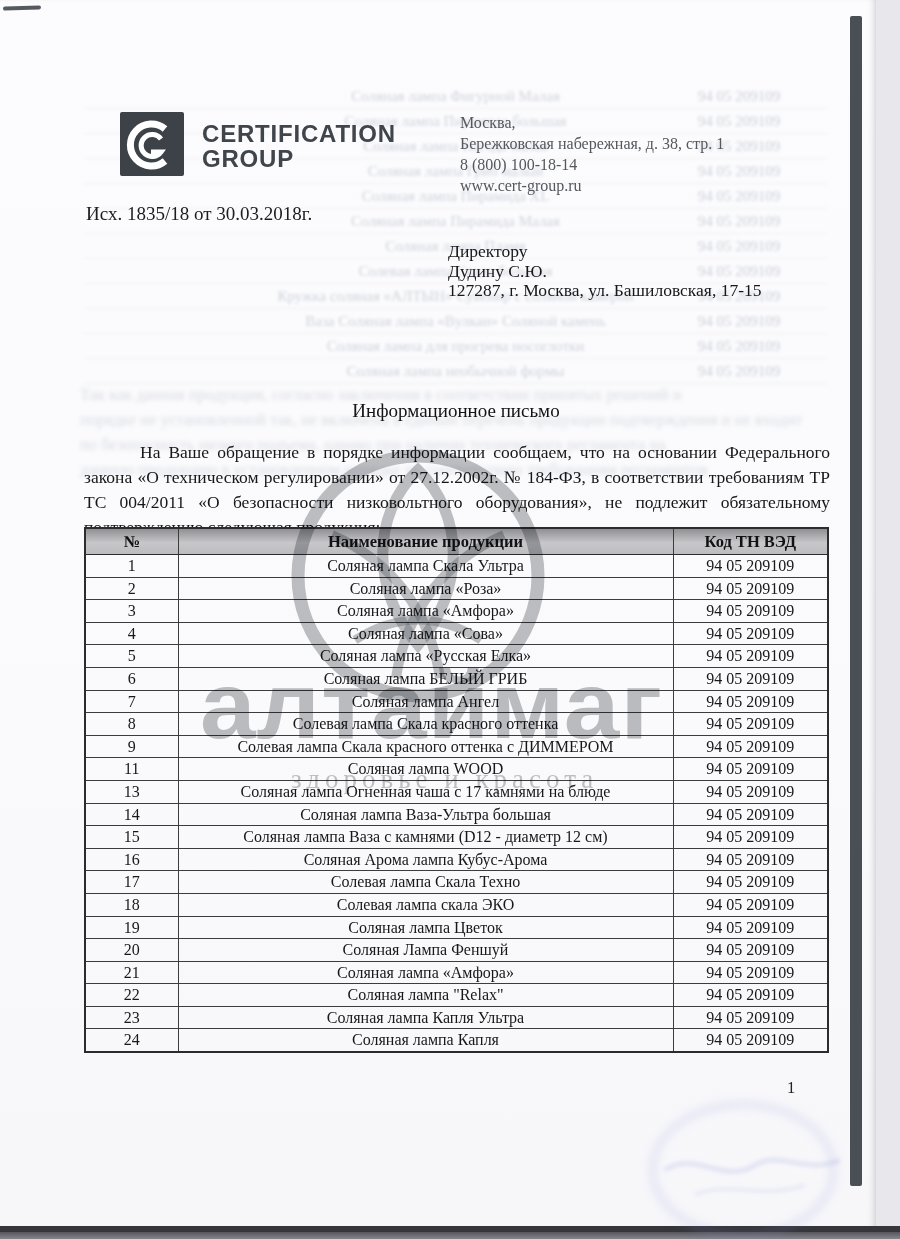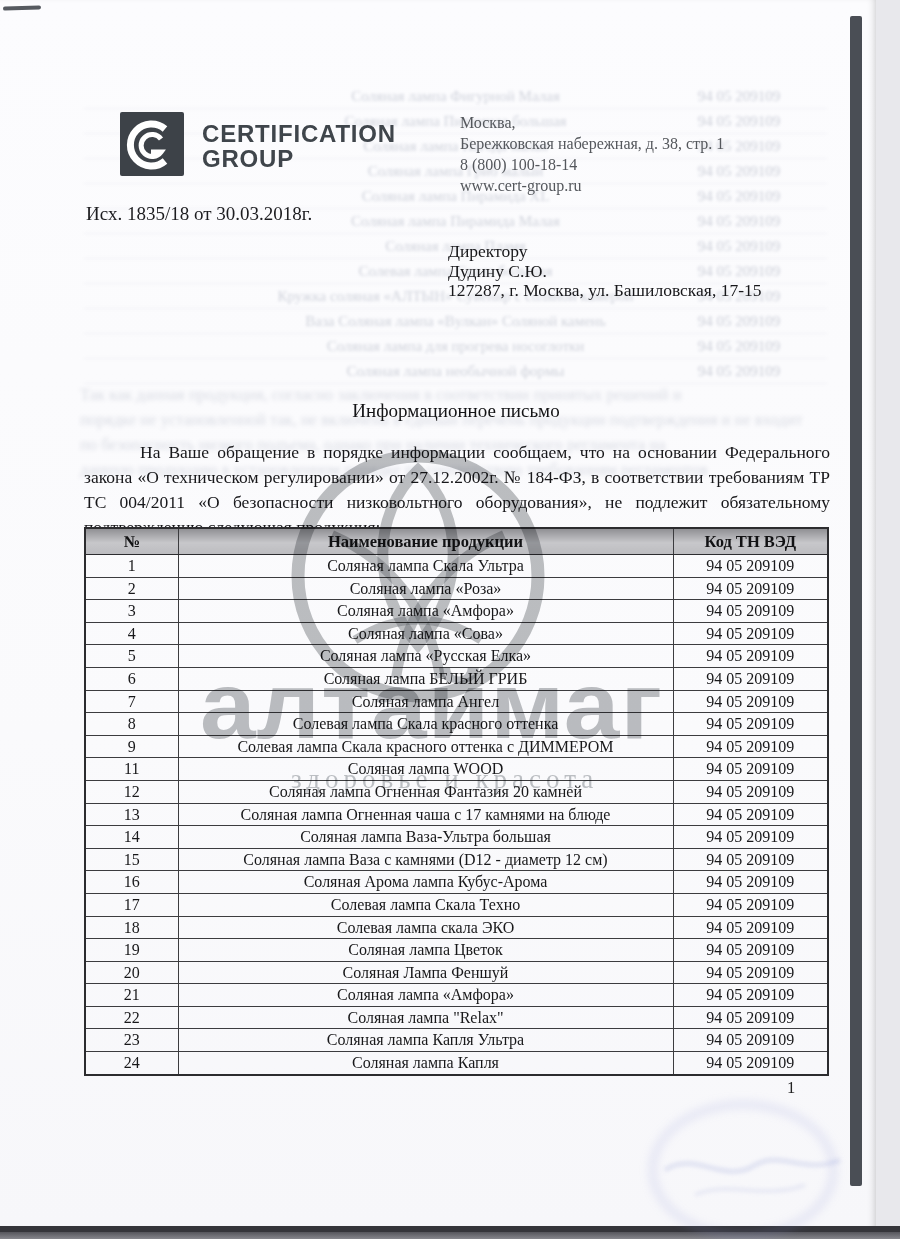--- a/index.html
+++ b/index.html
@@ -165,25 +165,20 @@
             <td>9</td>
             <td>Солевая лампа Скала красного оттенка с ДИММЕРОМ</td>
             <td>94 05 209109</td>
           </tr>
           <tr>
             <td>11</td>
             <td>Соляная лампа WOOD</td>
             <td>94 05 209109</td>
           </tr>
           <tr>
-            <td>12</td>
-            <td>Соляная лампа Огненная Фантазия 20 камней</td>
-            <td>94 05 209109</td>
-          </tr>
-          <tr>
             <td>13</td>
             <td>Соляная лампа Огненная чаша с 17 камнями на блюде</td>
             <td>94 05 209109</td>
           </tr>
           <tr>
             <td>14</td>
             <td>Соляная лампа Ваза-Ультра большая</td>
             <td>94 05 209109</td>
           </tr>
           <tr>

